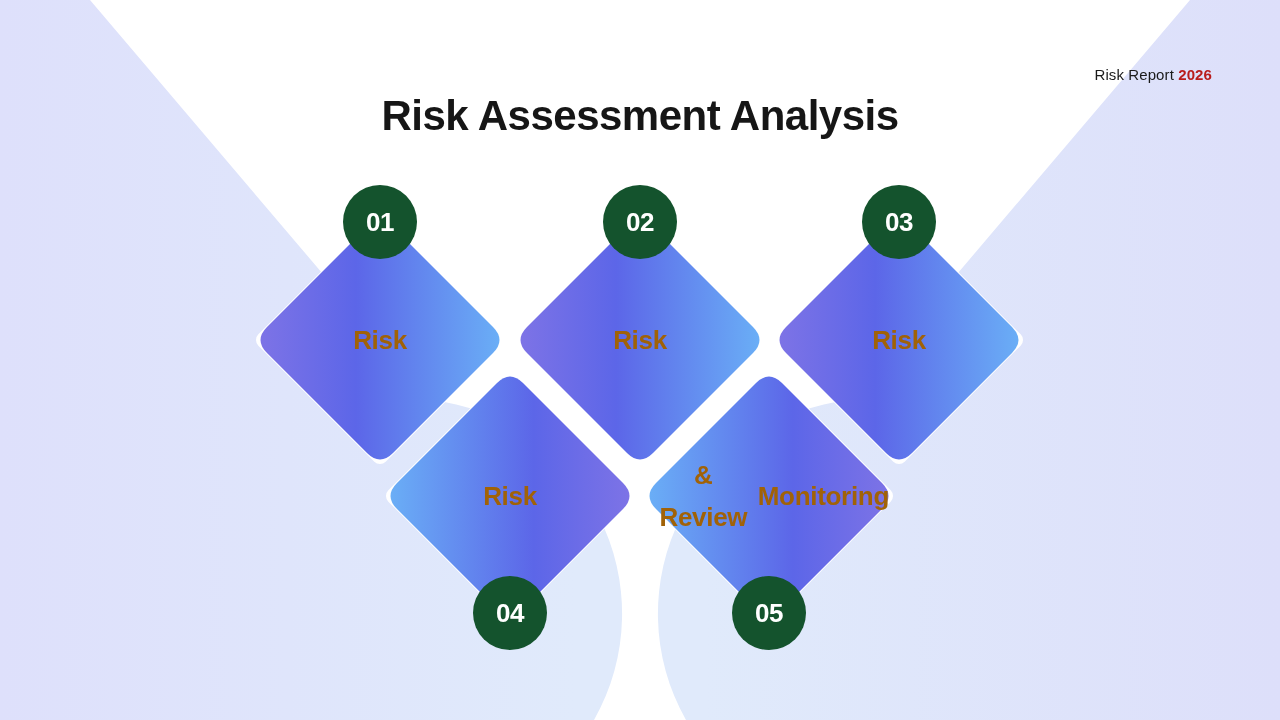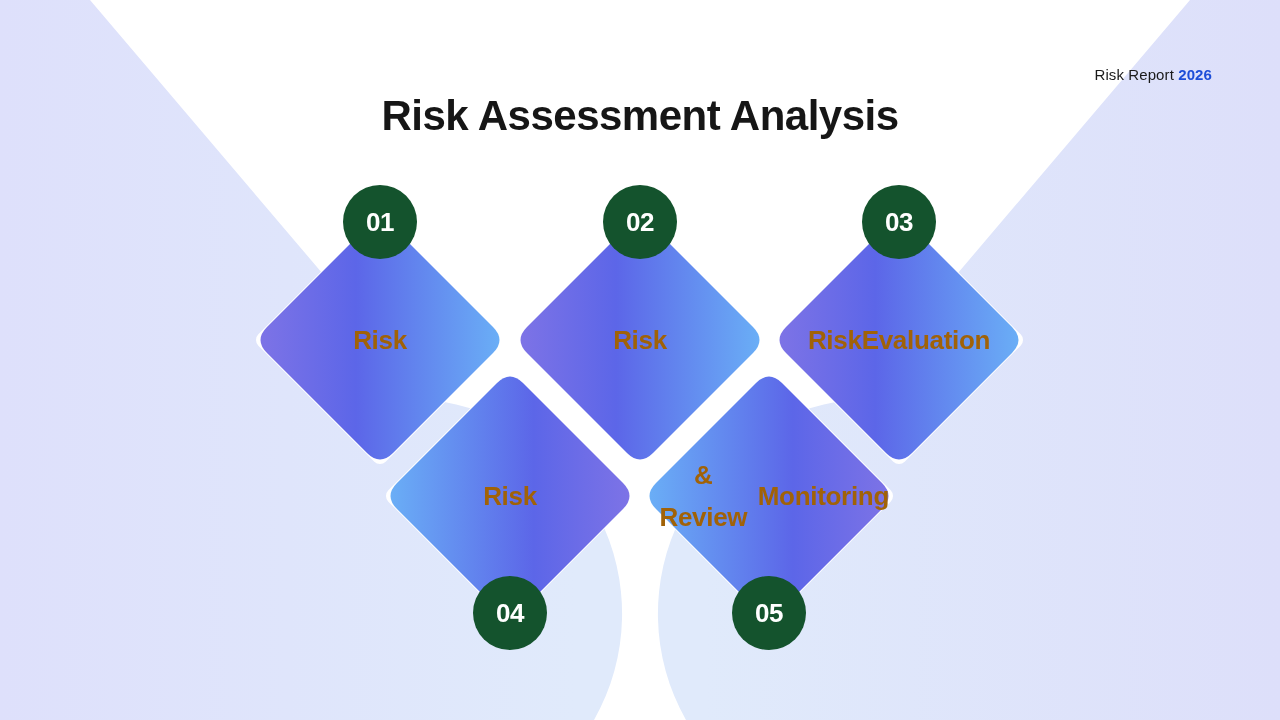--- a/index.html
+++ b/index.html
@@ -1,19 +1,19 @@
 <!DOCTYPE html>
 <html><head>
 <meta charset="utf-8">
 <style>
   html, body { margin: 0; padding: 0; }
   body { width: 1280px; height: 720px; position: relative; overflow: hidden; background: #ffffff; font-family: "Liberation Sans", sans-serif; }
   #bg { position: absolute; left: 0; top: 0; width: 1280px; height: 720px; }
   .brand { position: absolute; right: 68px; top: 66px; font-size: 15px; color: #1a1a1a; letter-spacing: 0.1px; }
-  .brand .year { color: #1d4ed8; font-weight: bold; }
+  .brand .year { color: #b91c1c; font-weight: bold; }
   .title { position: absolute; left: 0; width: 1280px; top: 92px; text-align: center; font-size: 42px; font-weight: bold; color: #161616; letter-spacing: -0.5px; }
   .step { position: absolute; width: 240px; height: 240px; }
   .diamond { position: absolute; left: 0; top: 0; width: 240px; height: 240px; }
   .label { position: absolute; left: 0; top: 0; width: 240px; height: 240px; display: flex; flex-direction: row; align-items: center; justify-content: center; color: #a16207; font-weight: bold; font-size: 26px; line-height: 42px; text-align: center; letter-spacing: -0.3px; }
   .num { position: absolute; width: 74px; height: 74px; border-radius: 50%; background: #14532d; color: #ffffff; font-weight: bold; font-size: 26px; display: flex; align-items: center; justify-content: center; letter-spacing: -0.5px; text-align: right; }
 </style>
 </head>
 <body>
 
 <svg id="bg" viewBox="0 0 1280 720" xmlns="http://www.w3.org/2000/svg">
@@ -73,21 +73,20 @@
   </div>
 </div>
 <div class="num" style="left:603px; top:185px;">02</div>
 
 <div class="step" style="left:779px; top:220px;">
   <svg class="diamond" viewBox="0 0 240 240">
     <path d="M107,7 Q120,-6 133,7 L233,107 Q246,120 233,133 L133,233 Q120,246 107,233 L7,133 Q-6,120 7,107 Z" fill="url(#gTop)"></path>
   </svg>
   <div class="label">
     <span>Risk</span>
-    <span>Evaluation</span>
   </div>
 </div>
 <div class="num" style="left:862px; top:185px;">03</div>
 
 <div class="step" style="left:390px; top:376px;">
   <svg class="diamond" viewBox="0 0 240 240">
     <path d="M107,7 Q120,-6 133,7 L233,107 Q246,120 233,133 L133,233 Q120,246 107,233 L7,133 Q-6,120 7,107 Z" fill="url(#gBot)"></path>
   </svg>
   <div class="label">
     <span>Risk</span>

